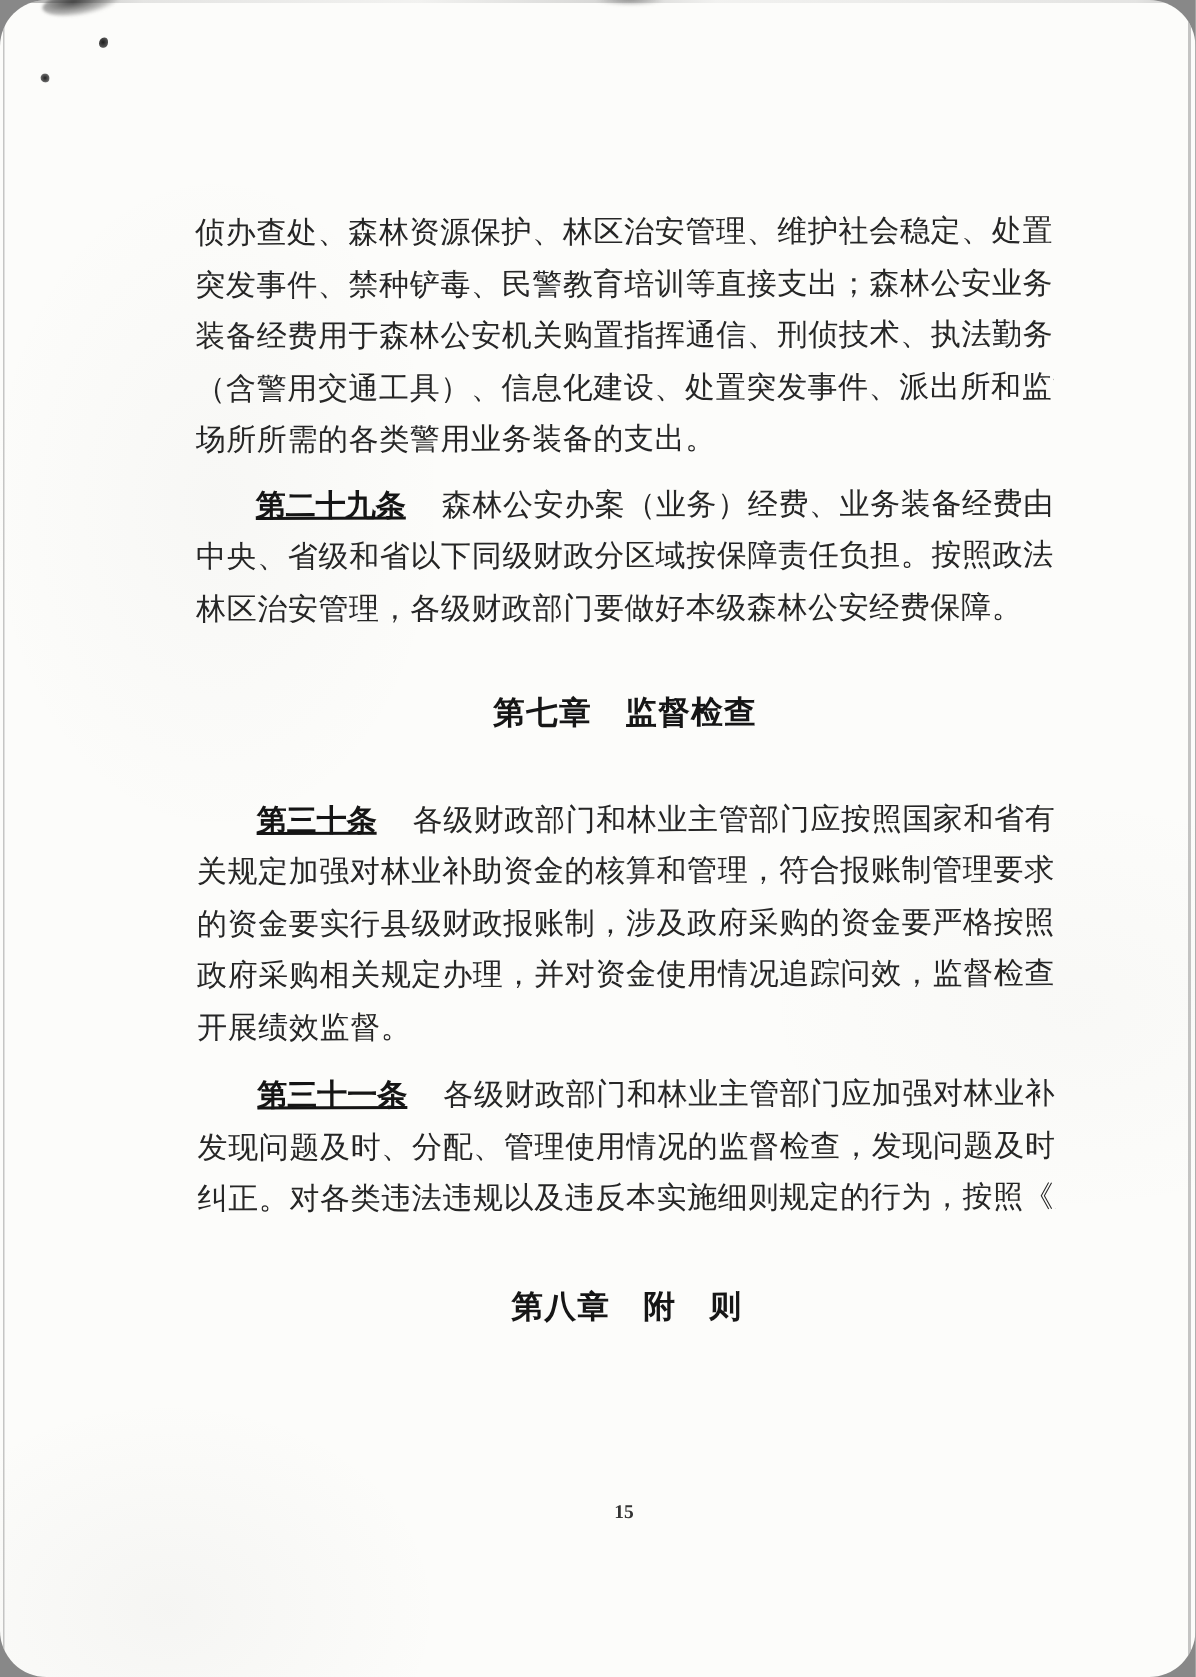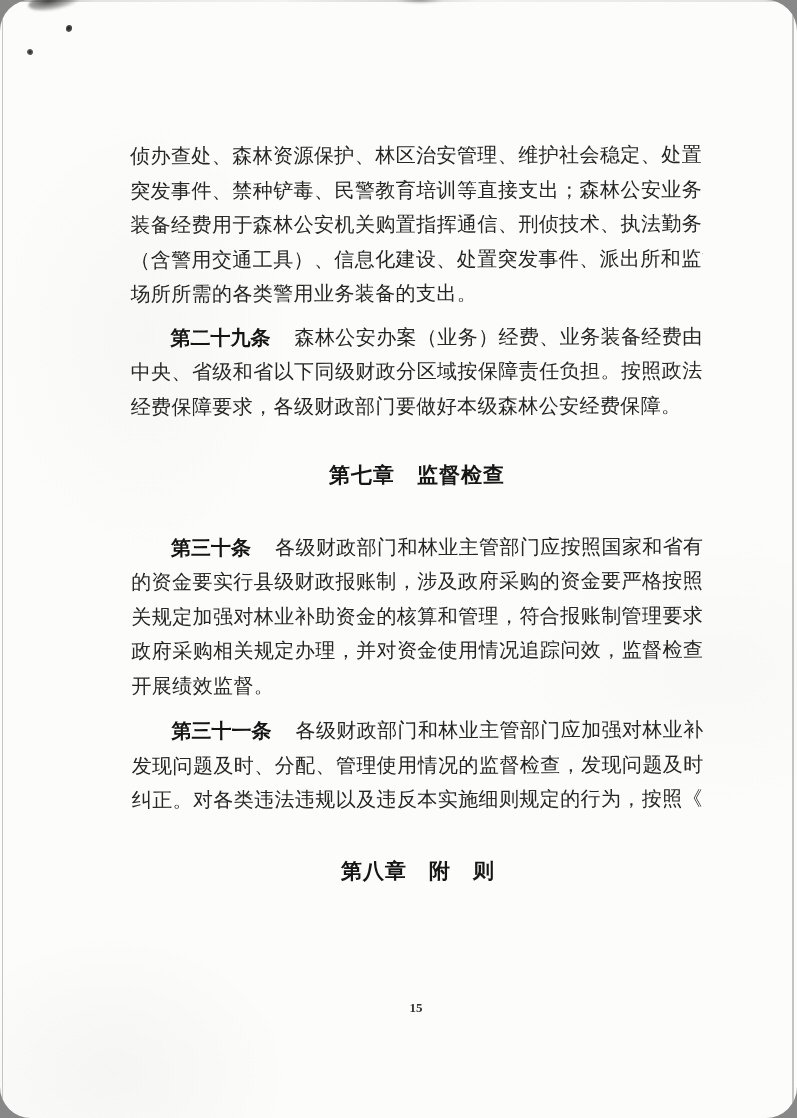--- a/index.html
+++ b/index.html
@@ -75,21 +75,21 @@
     text-align: justify;
     text-align-last: justify;
     height: 34.5px;
     overflow: hidden;
   }
   .ln-last {
     text-align-last: left;
   }
   .indent { display: inline-block; width: 40px; }
   .gap { display: inline-block; width: 24px; }
-  b.label { font-weight: bold; color: #151515; letter-spacing: 0; }
+  b.label { font-weight: bold; color: #151515; letter-spacing: 0; text-decoration: underline; }
   .p-art29 { margin-top: 9px; }
   .chapter {
     margin-top: 35px;
     height: 34.5px;
     font-weight: bold;
     font-size: 21px;
     color: #161616;
     text-align: center;
     text-align-last: center;
     white-space: nowrap;
@@ -130,29 +130,29 @@
       <div class="ln">侦办查处、森林资源保护、林区治安管理、维护社会稳定、处置</div>
       <div class="ln">突发事件、禁种铲毒、民警教育培训等直接支出；森林公安业务</div>
       <div class="ln">装备经费用于森林公安机关购置指挥通信、刑侦技术、执法勤务</div>
       <div class="ln">（含警用交通工具）、信息化建设、处置突发事件、派出所和监管</div>
       <div class="ln ln-last">场所所需的各类警用业务装备的支出。</div>
     </div>
 
     <div class="para p-art29">
       <div class="ln ln-last"><span class="indent"></span><b class="label">第二十九条</b><span class="gap"></span><span>森林公安办案（业务）经费、业务装备经费由</span></div>
       <div class="ln">中央、省级和省以下同级财政分区域按保障责任负担。按照政法</div>
-      <div class="ln ln-last">经费保障要求，各级财政部门要做好本级森林公安经费保障。</div>
+      <div class="ln ln-last">林区治安管理，各级财政部门要做好本级森林公安经费保障。</div>
     </div>
 
     <div class="chapter ch7">第七章　监督检查</div>
 
     <div class="para p-art30">
       <div class="ln ln-last"><span class="indent"></span><b class="label">第三十条</b><span class="gap"></span><span>各级财政部门和林业主管部门应按照国家和省有</span></div>
+      <div class="ln">关规定加强对林业补助资金的核算和管理，符合报账制管理要求</div>
       <div class="ln">的资金要实行县级财政报账制，涉及政府采购的资金要严格按照</div>
-      <div class="ln">关规定加强对林业补助资金的核算和管理，符合报账制管理要求</div>
       <div class="ln">政府采购相关规定办理，并对资金使用情况追踪问效，监督检查</div>
       <div class="ln ln-last">开展绩效监督。</div>
     </div>
 
     <div class="para p-art31">
       <div class="ln ln-last"><span class="indent"></span><b class="label">第三十一条</b><span class="gap"></span><span>各级财政部门和林业主管部门应加强对林业补</span></div>
       <div class="ln">发现问题及时、分配、管理使用情况的监督检查，发现问题及时</div>
       <div class="ln">纠正。对各类违法违规以及违反本实施细则规定的行为，按照《财</div>
     </div>
 

